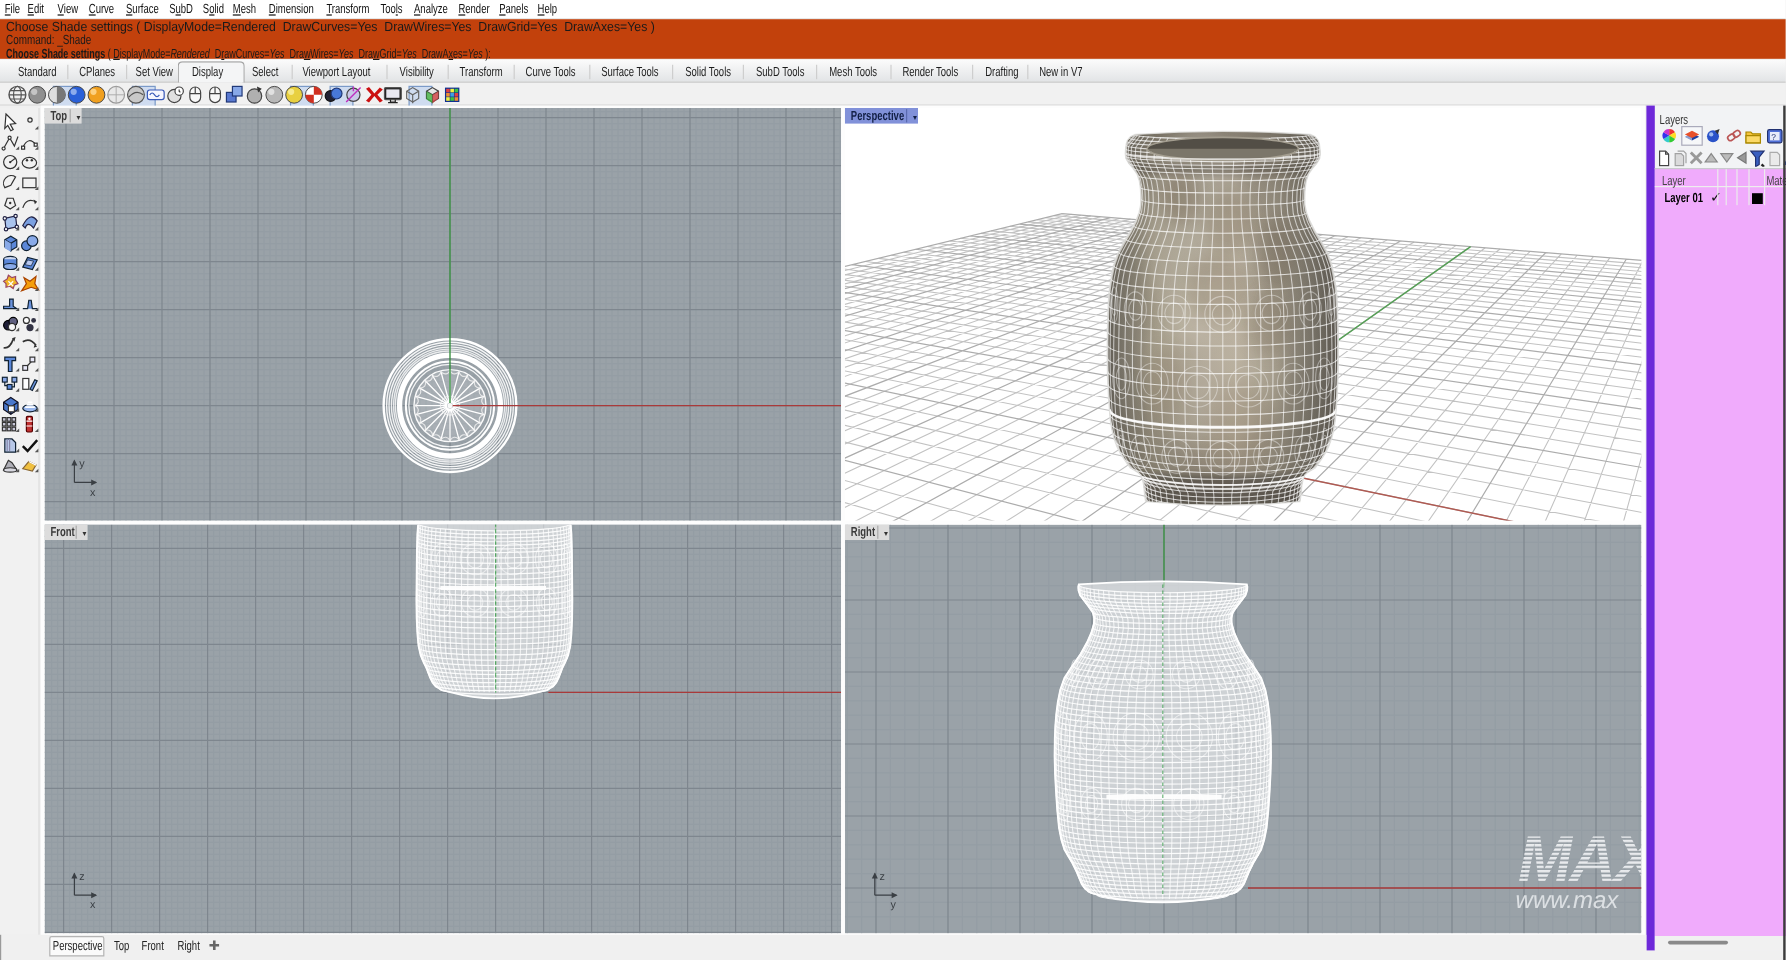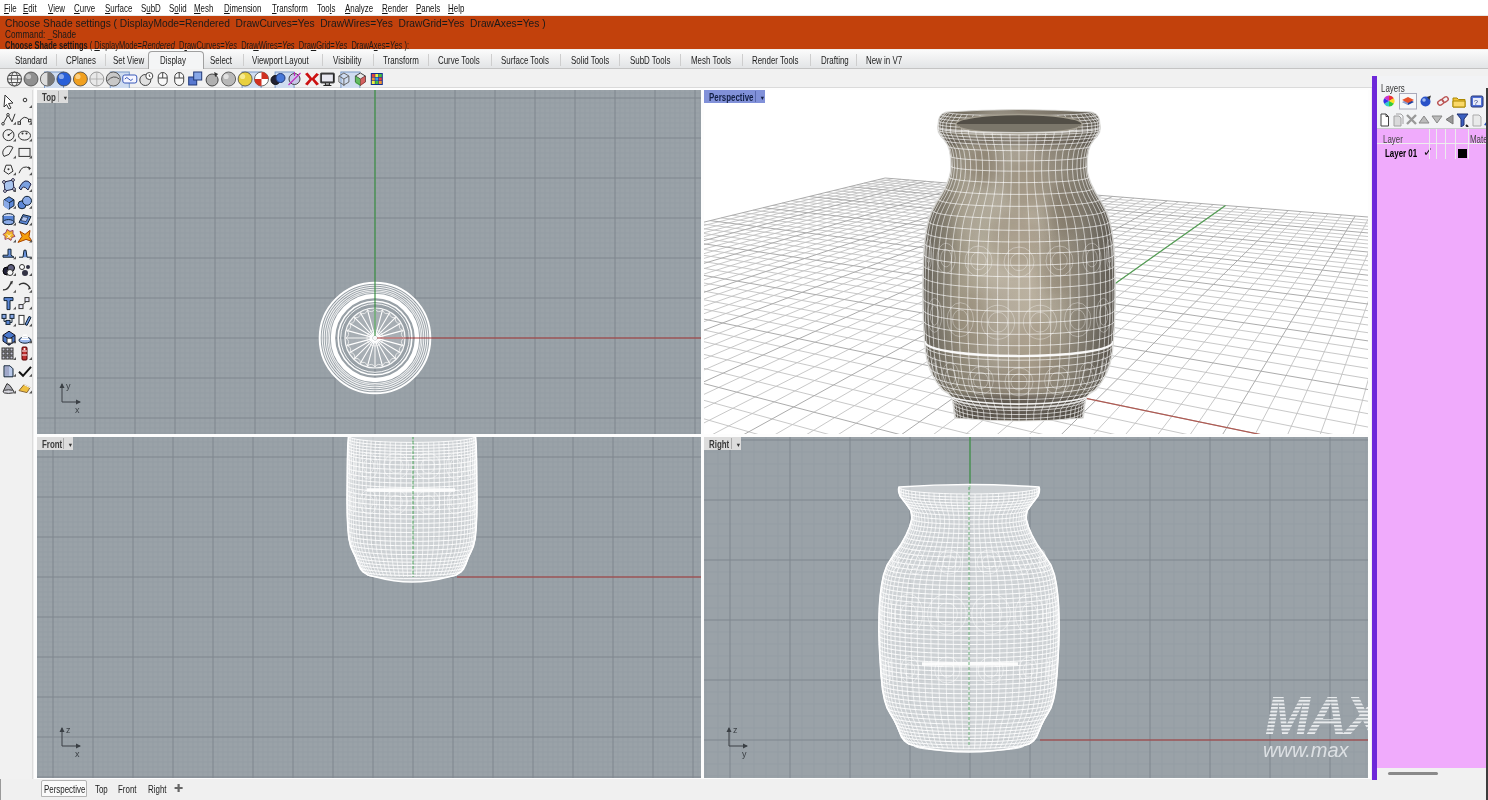--- a/index.html
+++ b/index.html
@@ -11,21 +11,21 @@
 #lefttools{position:absolute;left:0;top:90px;width:33px;height:689px;background:#f1f1f1;border-right:1px solid #dcdcdc}
 #vpwrap{position:absolute;left:34px;top:88px;width:1337px;height:692px;background:#fdfdfd}
 .vp{position:absolute;overflow:hidden}
 .vplabel{position:absolute;left:0;top:0;height:13px;background:#dcdcdc;color:#3a3a3a;z-index:5}
 .vplabel .lt{position:absolute;left:5px;top:0.5px;font-size:11px;font-weight:bold;line-height:13px;white-space:nowrap;transform:scaleX(0.72);transform-origin:0 0}
 .vplabel .sep{position:absolute;right:9px;top:1px;bottom:1px;width:1px;background:#aaa}
 .vplabel .ar{position:absolute;right:1px;top:3.5px;font-size:6.5px;color:#333}
 .vplabel.active{background:#8191d9;color:#121f45}
 .vplabel.active .sep{background:#5a6ab0}
 .vplabel.active .ar{color:#121f45}
-#panel{position:absolute;left:1372px;top:76px;width:116px;height:704px;background:#f2f3f5;border-left:5px solid #6d28d9;font-size:11px}
+#panel{position:absolute;left:1372px;top:88px;width:116px;height:704px;background:#f2f3f5;border-left:7px solid #6d28d9;font-size:11px}
 #vptabs{position:absolute;left:0;top:779px;width:1372px;height:21px;background:#f0f0f0;border-left:1px solid #9a9a9a}
 svg{display:block}
 </style></head><body>
 <div id="menubar">
     <span style="position:absolute;left:3.5px;top:1.5px;font-size:11px;font-weight:normal;color:#111;white-space:pre;transform:scaleX(0.72);transform-origin:0 0;z-index:3;"><u>F</u>ile</span>
     <span style="position:absolute;left:22.6px;top:1.5px;font-size:11px;font-weight:normal;color:#111;white-space:pre;transform:scaleX(0.72);transform-origin:0 0;z-index:3;"><u>E</u>dit</span>
     <span style="position:absolute;left:48.4px;top:1.5px;font-size:11px;font-weight:normal;color:#111;white-space:pre;transform:scaleX(0.72);transform-origin:0 0;z-index:3;"><u>V</u>iew</span>
     <span style="position:absolute;left:74px;top:1.5px;font-size:11px;font-weight:normal;color:#111;white-space:pre;transform:scaleX(0.72);transform-origin:0 0;z-index:3;"><u>C</u>urve</span>
     <span style="position:absolute;left:105px;top:1.5px;font-size:11px;font-weight:normal;color:#111;white-space:pre;transform:scaleX(0.72);transform-origin:0 0;z-index:3;"><u>S</u>urface</span>
     <span style="position:absolute;left:141px;top:1.5px;font-size:11px;font-weight:normal;color:#111;white-space:pre;transform:scaleX(0.72);transform-origin:0 0;z-index:3;">S<u>u</u>bD</span>

